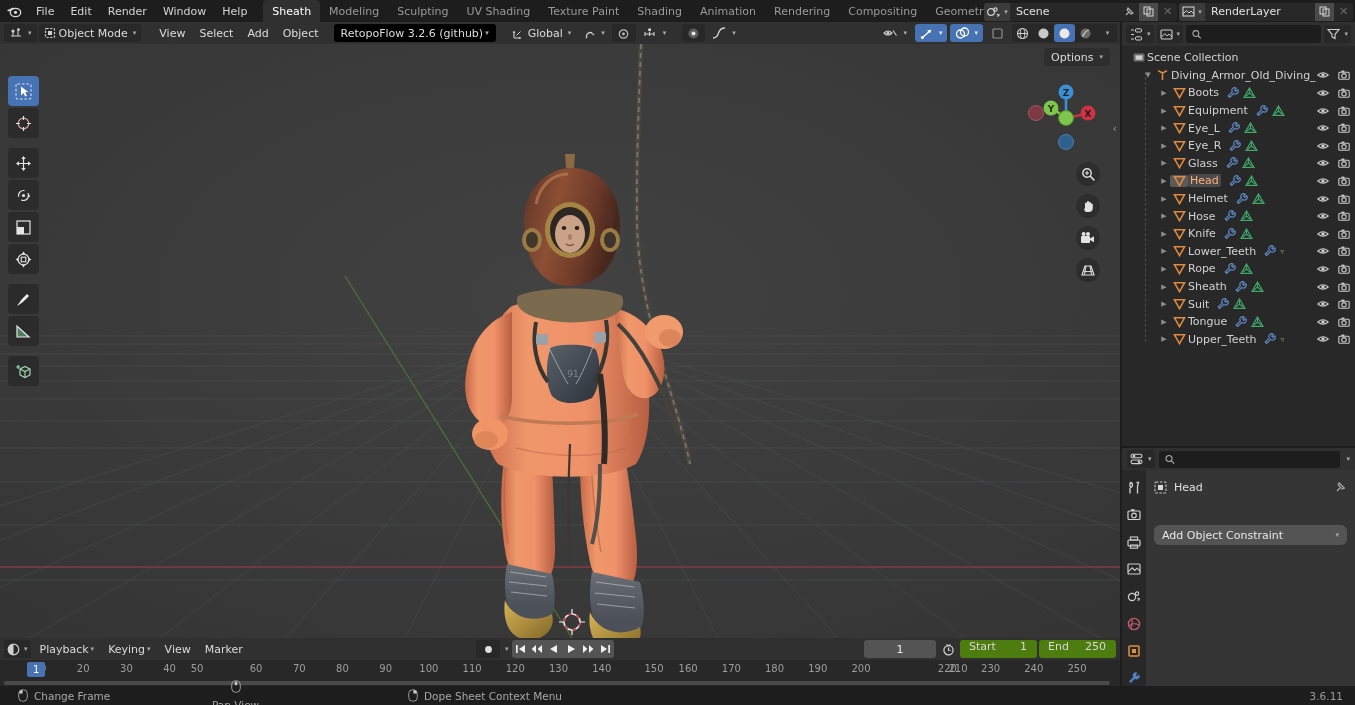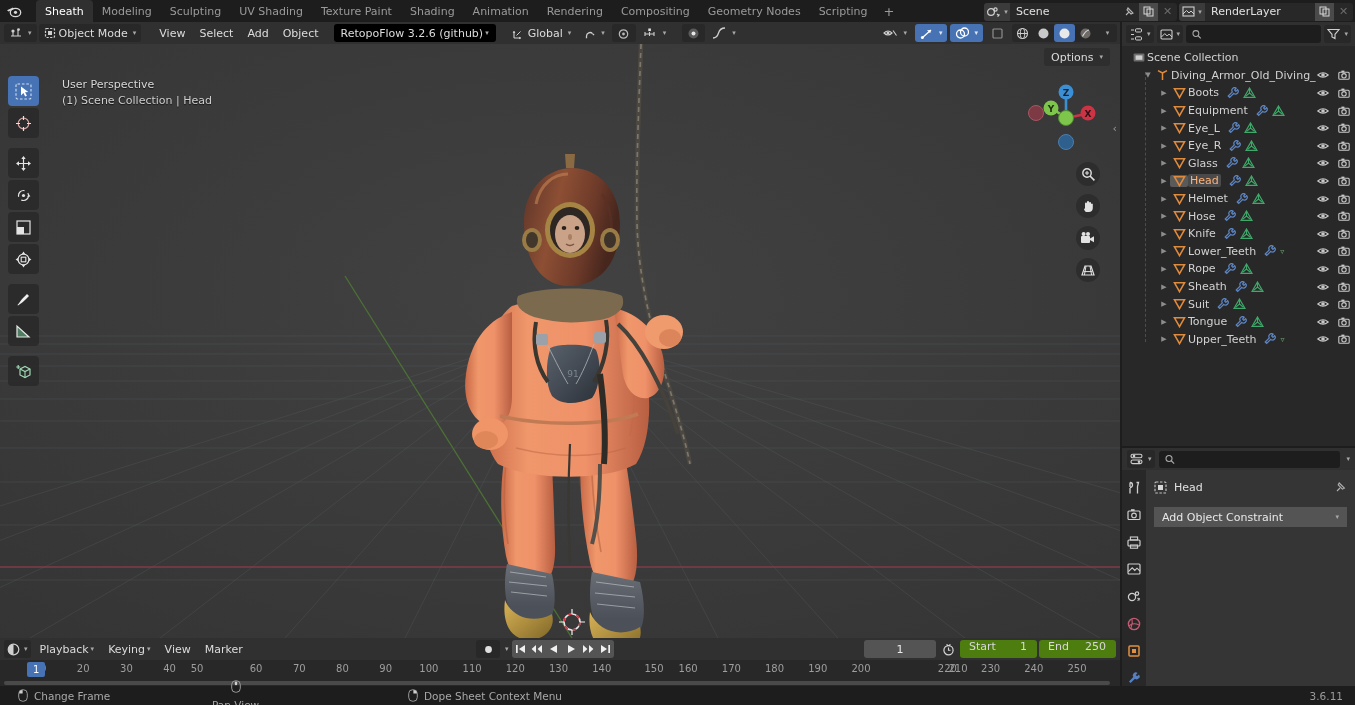--- a/index.html
+++ b/index.html
@@ -118,21 +118,21 @@
   .props-search { flex:1; height:17px; background:#1d1d1d; border-radius:3px; display:flex; align-items:center; padding:0 6px; gap:5px; }
   .props-tabcol {
     position:absolute; left:0; top:22px; width:24px; bottom:0; background:#282828;
     display:flex; flex-direction:column; align-items:center; padding-top:10px; gap:12px;
   }
   .ptab { width:18px; height:18px; display:flex; align-items:center; justify-content:center; }
   .props-main { position:absolute; left:24px; top:22px; right:0; bottom:0; background:#353535; padding:8px 8px 0 8px; }
   .breadcrumb { display:flex; align-items:center; gap:7px; height:18px; font-size:11px; color:#e0e0e0; }
   .pin { margin-left:auto; color:#b0b0b0; }
   .dropdown-wide {
-    margin-top:11px; height:20px; background:#545454; border-radius:0;
+    margin-top:29px; height:20px; background:#545454; border-radius:6px;
     display:flex; align-items:center; padding:0 8px; font-size:11px; color:#e8e8e8;
   }
   .dropdown-wide .caret { margin-left:auto; }
 
   
   .timeline { position:absolute; left:0; top:638px; width:1120px; height:48px; background:#282828; }
   .tl-header { height:22px; background:#303030; display:flex; align-items:center; gap:2px; padding:0 4px; position:relative; }
   .tl-playgroup { position:absolute; left:476px; top:2px; display:flex; align-items:center; gap:3px; }
   .tl-recbtn { width:24px; height:18px; background:#282828; border-radius:3px; display:flex; align-items:center; justify-content:center; }
   .tl-transport { display:flex; align-items:center; background:#545454; border-radius:3px; height:18px; overflow:hidden; }
@@ -160,20 +160,27 @@
 <div class="app">
 
   <div class="topbar">
     <div class="blender-logo">
       <svg width="16" height="14" viewBox="0 0 16 14">
         <ellipse cx="9.5" cy="8.5" rx="5.2" ry="4.2" fill="none" stroke="#d8d8d8" stroke-width="1.3"></ellipse>
         <circle cx="9.5" cy="8.3" r="1.6" fill="#d8d8d8"></circle>
         <path d="M1 6.2 L7 3.4 L7.6 5.2 L2.6 7.4 Z" fill="#d8d8d8"></path>
       </svg>
     </div>
+    <div id="menus" style="display:flex;align-items:center;">
+        <div class="menu-item">File</div>
+        <div class="menu-item">Edit</div>
+        <div class="menu-item">Render</div>
+        <div class="menu-item">Window</div>
+        <div class="menu-item">Help</div>
+      </div>
     <div class="ws-tabs" id="ws-tabs">
         <div class="ws-tab active">Sheath</div>
         <div class="ws-tab">Modeling</div>
         <div class="ws-tab">Sculpting</div>
         <div class="ws-tab">UV Shading</div>
         <div class="ws-tab">Texture Paint</div>
         <div class="ws-tab">Shading</div>
         <div class="ws-tab">Animation</div>
         <div class="ws-tab">Rendering</div>
         <div class="ws-tab">Compositing</div>
@@ -515,24 +522,20 @@
         <path d="M618 280 C640 300 662 340 678 390" stroke="#45413b" stroke-width="4" fill="none"></path>
       </g>
 
       <g transform="translate(572,578)">
         <circle cx="0" cy="0" r="8" fill="none" stroke="#e8e8e8" stroke-width="1.6"></circle>
         <circle cx="0" cy="0" r="8" fill="none" stroke="#cc3344" stroke-width="1.6" stroke-dasharray="4.2 4.2"></circle>
         <path d="M0 -13 v5 M0 8 v5 M-13 0 h5 M8 0 h5" stroke="#f0f0f0" stroke-width="1.2"></path>
       </g>
     </svg>
 
-    <div class="vp-text">
-      <div>User Perspective</div>
-      <div class="l2">(1) Scene Collection | Head</div>
-    </div>
 
     <div class="tool-col">
       <div class="tool-btn active">
         <svg width="17" height="17" viewBox="0 0 17 17">
             <rect x="1" y="1" width="15" height="15" rx="1.5" fill="none" stroke="#cfe0f5" stroke-width="1.1" stroke-dasharray="2.6 1.8"></rect>
             <path d="M6 3.5 L6 12.5 L8.4 10 L10.2 13.6 L11.9 12.7 L10.1 9.3 L13.3 9z" fill="#fff"></path>
           </svg>
       </div>
       <div class="tool-btn">
         <svg width="17" height="17" viewBox="0 0 17 17">

